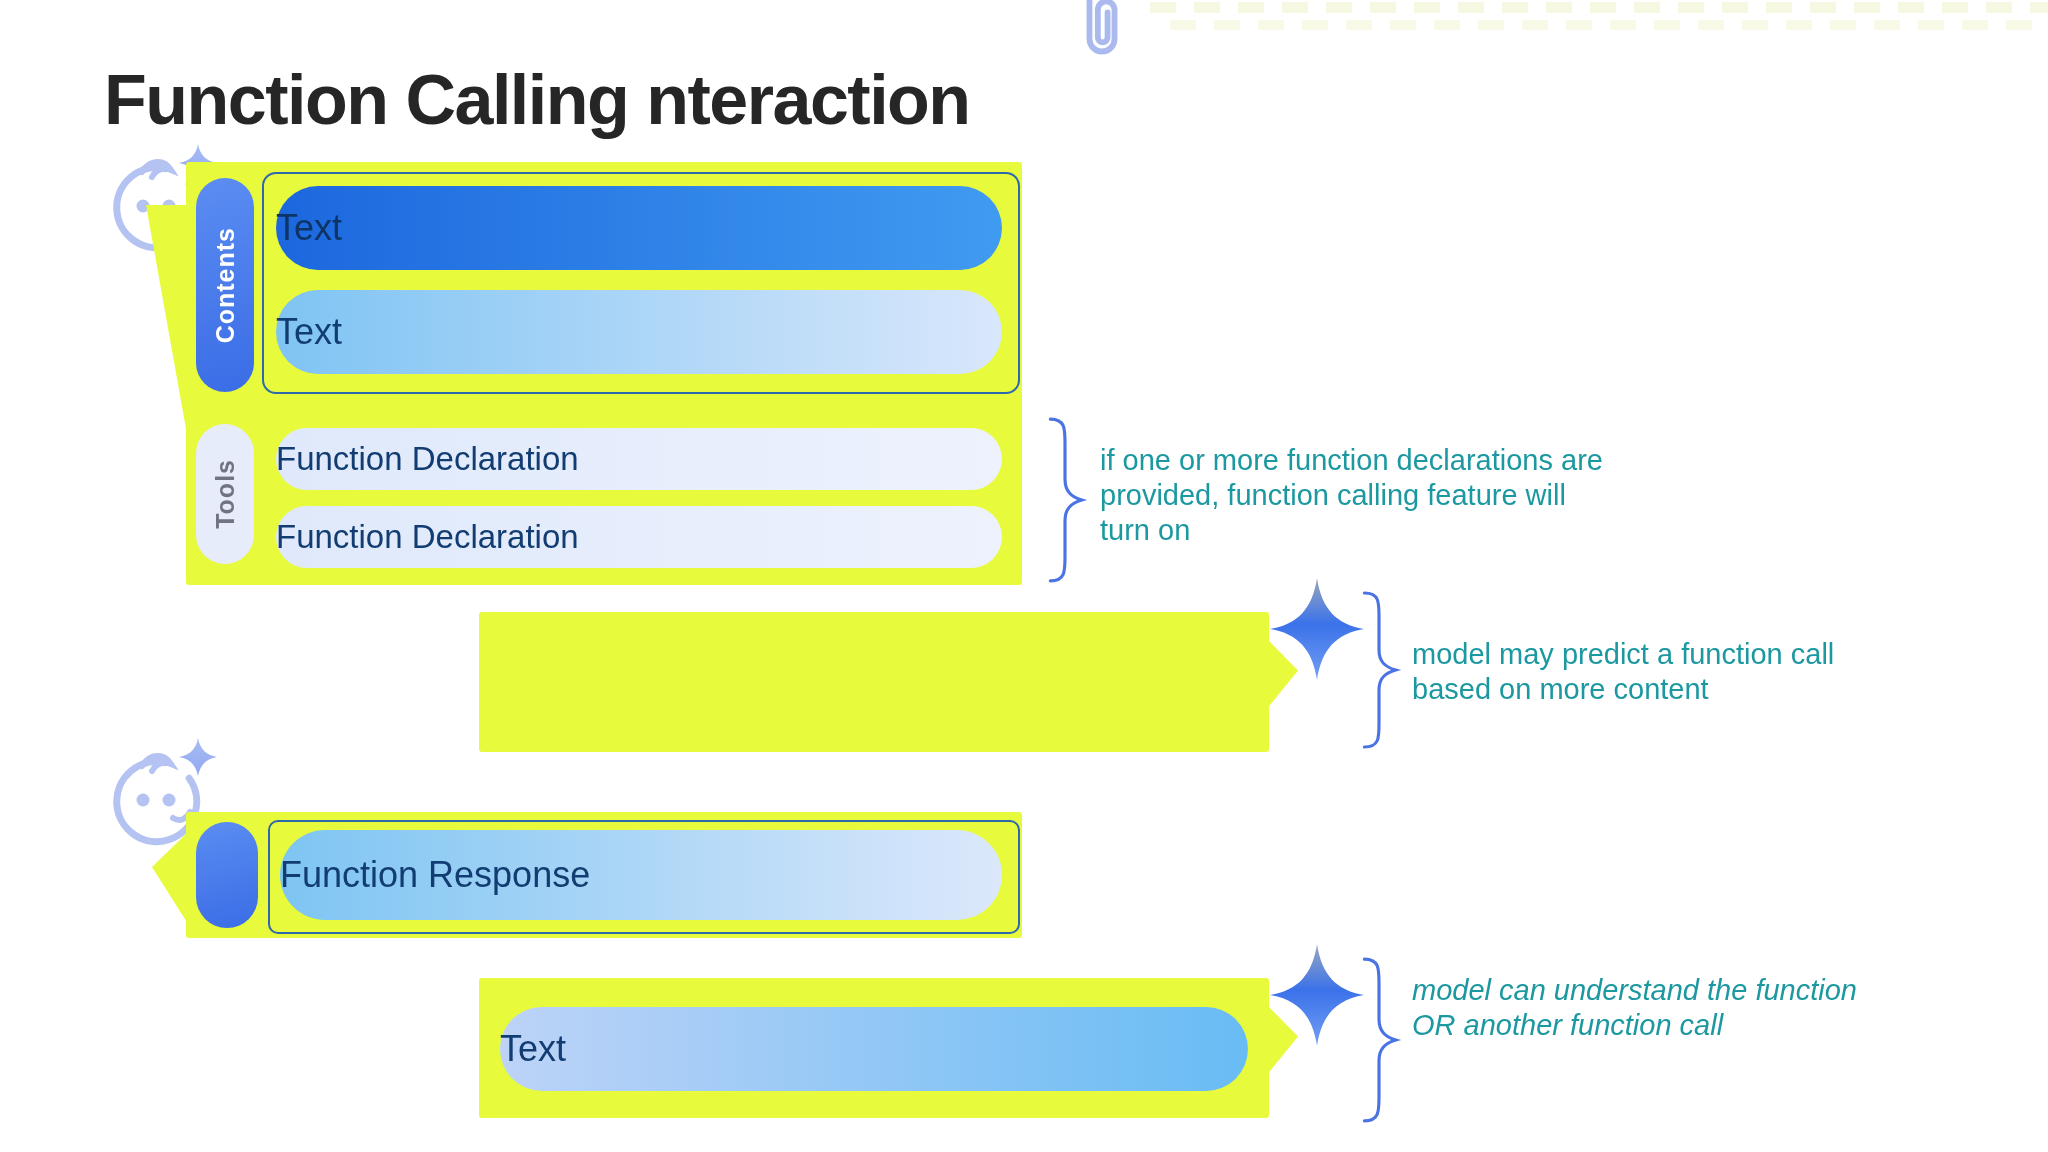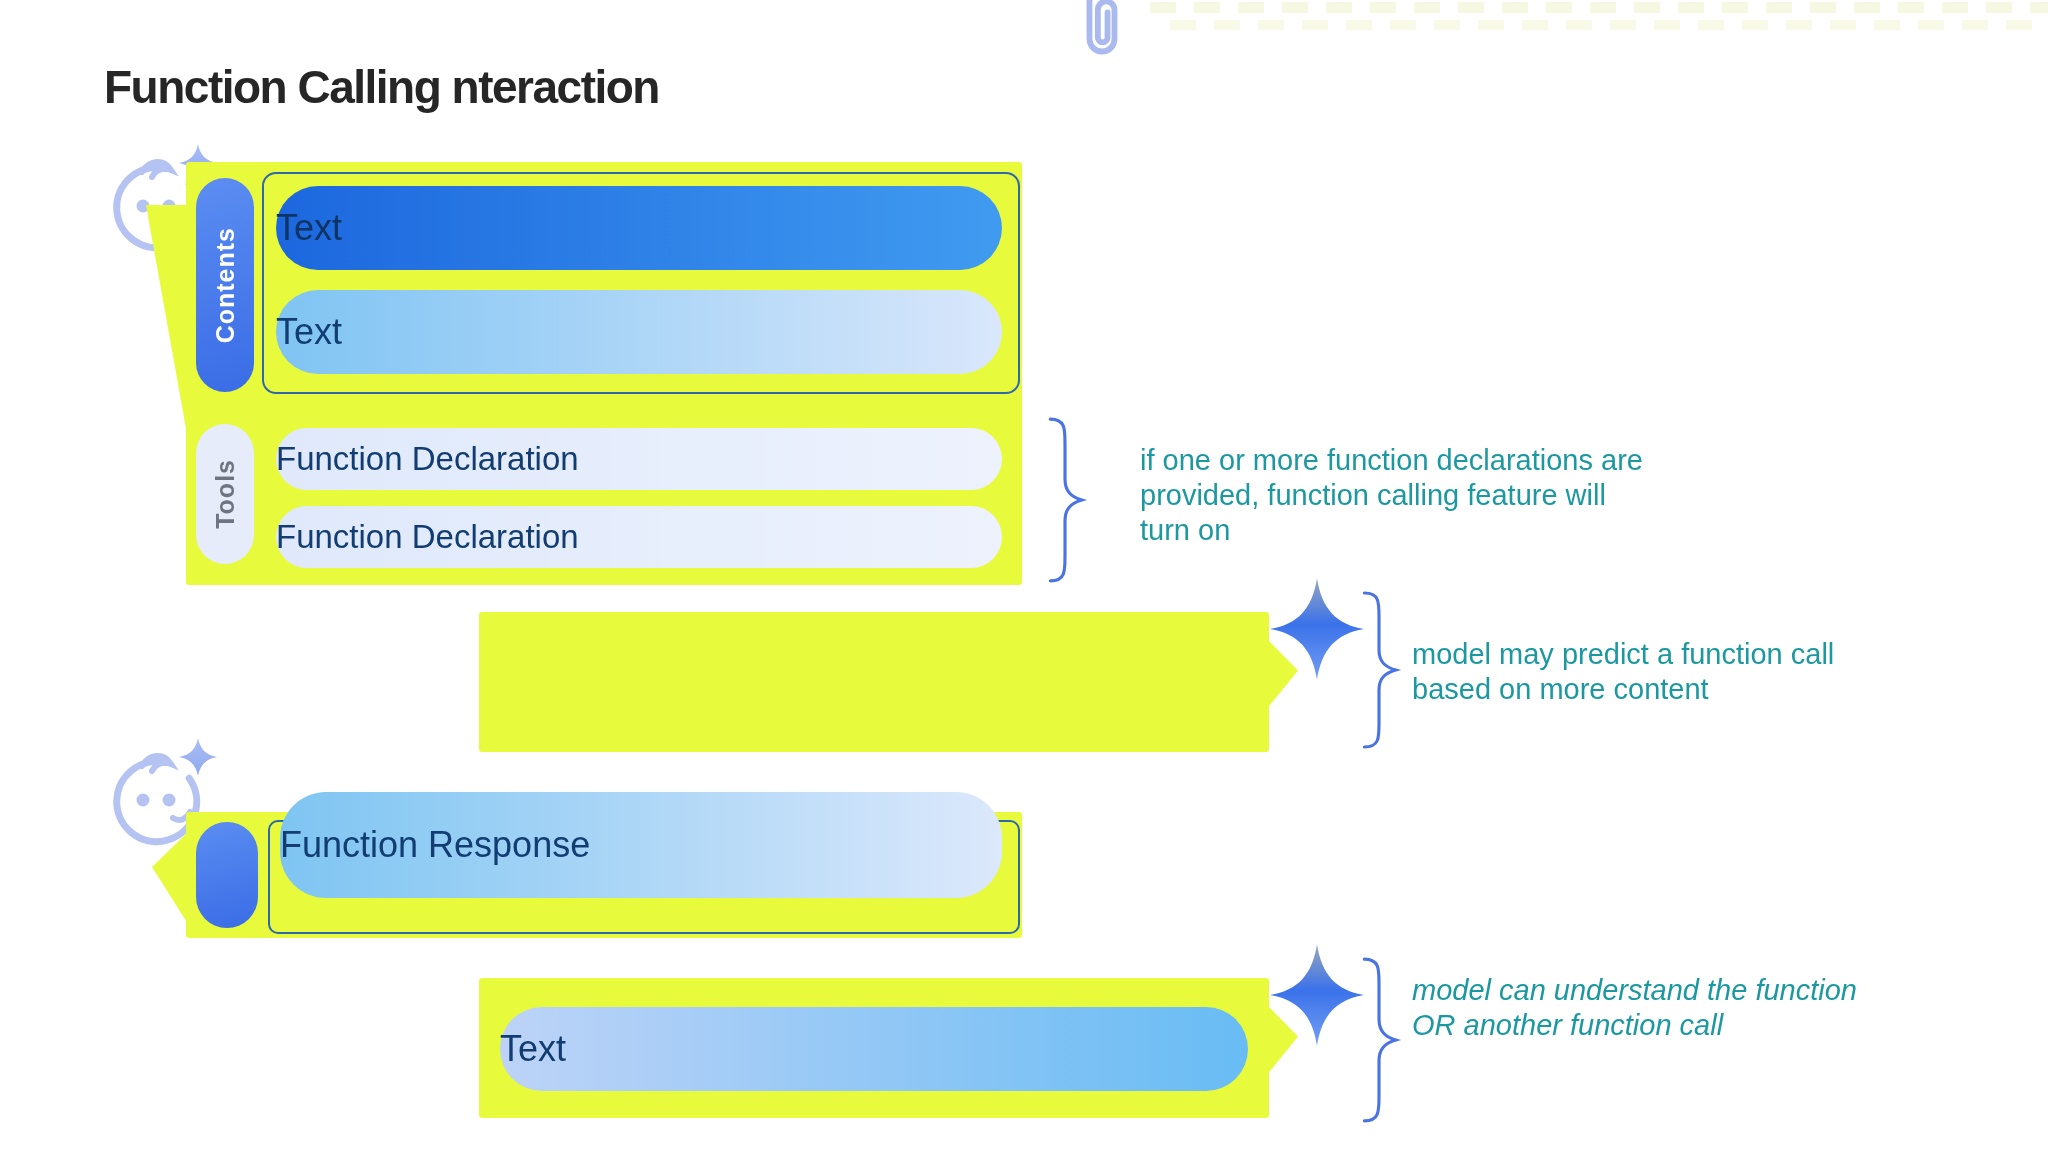--- a/index.html
+++ b/index.html
@@ -3,21 +3,21 @@
 <meta charset="utf-8">
 <style>
   html,body{margin:0;padding:0;background:#fff;}
   .canvas{
     position:relative;width:2048px;height:1152px;background:#ffffff;
     font-family:"Liberation Sans", sans-serif;overflow:hidden;
   }
   
   .title{
     position:absolute;left:104px;top:60px;
-    font-size:46px;font-weight:700;color:#262626;letter-spacing:-1.5px;
+    font-size:70px;font-weight:700;color:#262626;letter-spacing:-1.5px;
   }
   
   .top-pattern{
     position:absolute;left:1150px;top:0;width:898px;height:34px;
     background:
       repeating-linear-gradient(90deg,#f5f7da 0 26px,transparent 26px 44px) 0 2px/100% 11px no-repeat,
       repeating-linear-gradient(90deg,#f7f9e2 0 26px,transparent 26px 44px) 20px 20px/100% 10px no-repeat;
     opacity:.8;
   }
   
@@ -53,25 +53,25 @@
   .pill{
     position:absolute;border-radius:46px;
     display:flex;align-items:center;justify-content:flex-start;
     color:#123d72;font-size:36px;
   }
   .pill-text-1{left:276px;top:186px;width:726px;height:84px;background:linear-gradient(90deg,#1c67de,#409bf0);color:#0d3464;}
   .pill-text-2{left:276px;top:290px;width:726px;height:84px;background:linear-gradient(90deg,#7fc4f3,#d9e7fb);}
   .pill-fd-1{left:276px;top:428px;width:726px;height:62px;background:linear-gradient(90deg,#dfe9fb,#edf2fd);font-size:33px;border-radius:32px;}
   .pill-fd-2{left:276px;top:506px;width:726px;height:62px;background:linear-gradient(90deg,#dfe9fb,#edf2fd);font-size:33px;border-radius:32px;}
   .pill-fc{left:500px;top:641px;width:748px;height:84px;background:linear-gradient(90deg,#bdd3f7,#5db5f2);}
-  .pill-fr{left:280px;top:792px;width:722px;height:106px;background:linear-gradient(90deg,#7ec5f2,#dce8fb);}
+  .pill-fr{left:280px;top:830px;width:722px;height:90px;background:linear-gradient(90deg,#7ec5f2,#dce8fb);}
   .pill-mtxt{left:500px;top:1007px;width:748px;height:84px;background:linear-gradient(90deg,#bdd3f7,#68bcf4);}
   
   .annotation{position:absolute;color:#1b98a0;font-size:29px;line-height:35px;}
-  .ann-1{left:1100px;top:443px;margin-left:40px;}
+  .ann-1{left:1100px;top:443px;}
   .ann-2{left:1412px;top:637px;}
   .ann-3{left:1412px;top:973px;font-style:italic;}
   .brace{position:absolute;}
   .brace-1{left:1042px;top:416px;width:46px;height:168px;}
   .brace-2{left:1356px;top:590px;width:46px;height:160px;}
   .brace-3{left:1356px;top:956px;width:46px;height:168px;}
   
   .icon{position:absolute;}
   .face-1{left:94px;top:142px;width:126px;height:118px;}
   .face-2{left:94px;top:736px;width:126px;height:118px;}

